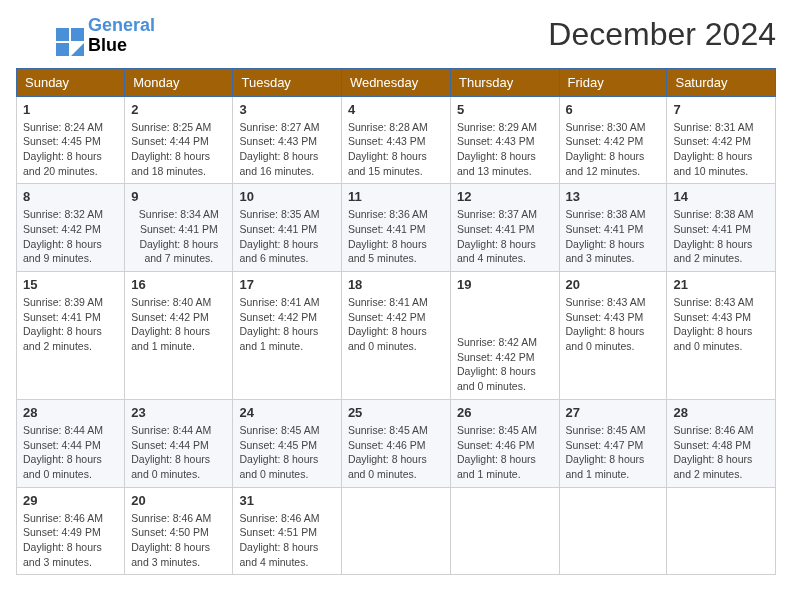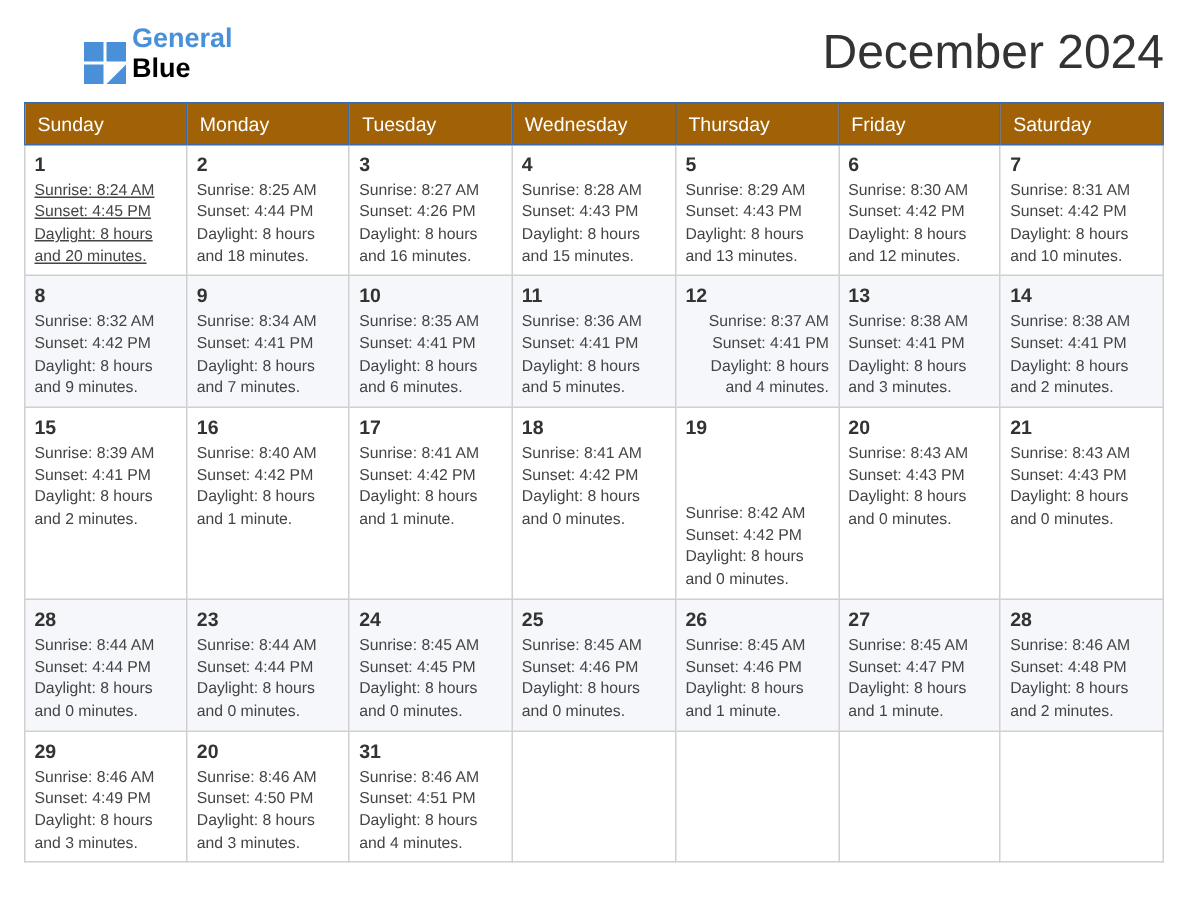--- a/index.html
+++ b/index.html
@@ -117,36 +117,36 @@
         <th>Wednesday</th>
         <th>Thursday</th>
         <th>Friday</th>
         <th>Saturday</th>
       </tr>
   </thead>
   <tbody id="calendar-body">
   <tr>
         <td>
           <div class="day-number">1</div>
-          <div class="day-info" style="white-space: pre-line; text-decoration: underline;">Sunrise: 8:24 AM
+          <div class="day-info" style="white-space: pre-line;">Sunrise: 8:24 AM
 Sunset: 4:45 PM
 Daylight: 8 hours
 and 20 minutes.</div>
         </td>
         <td>
           <div class="day-number">2</div>
           <div class="day-info" style="white-space: pre-line;">Sunrise: 8:25 AM
 Sunset: 4:44 PM
 Daylight: 8 hours
 and 18 minutes.</div>
         </td>
         <td>
           <div class="day-number">3</div>
           <div class="day-info" style="white-space: pre-line;">Sunrise: 8:27 AM
-Sunset: 4:26 PM
+Sunset: 4:43 PM
 Daylight: 8 hours
 and 16 minutes.</div>
         </td>
         <td>
           <div class="day-number">4</div>
           <div class="day-info" style="white-space: pre-line;">Sunrise: 8:28 AM
 Sunset: 4:43 PM
 Daylight: 8 hours
 and 15 minutes.</div>
         </td>
@@ -175,42 +175,42 @@
       <tr>
         <td>
           <div class="day-number">8</div>
           <div class="day-info" style="white-space: pre-line;">Sunrise: 8:32 AM
 Sunset: 4:42 PM
 Daylight: 8 hours
 and 9 minutes.</div>
         </td>
         <td>
           <div class="day-number">9</div>
-          <div class="day-info" style="white-space: pre-line;">Sunrise: 8:34 AM
+          <div class="day-info" style="white-space: pre-line; text-align: center;">Sunrise: 8:34 AM
 Sunset: 4:41 PM
 Daylight: 8 hours
 and 7 minutes.</div>
         </td>
         <td>
           <div class="day-number">10</div>
           <div class="day-info" style="white-space: pre-line;">Sunrise: 8:35 AM
 Sunset: 4:41 PM
 Daylight: 8 hours
 and 6 minutes.</div>
         </td>
         <td>
           <div class="day-number">11</div>
           <div class="day-info" style="white-space: pre-line;">Sunrise: 8:36 AM
 Sunset: 4:41 PM
 Daylight: 8 hours
 and 5 minutes.</div>
         </td>
         <td>
           <div class="day-number">12</div>
-          <div class="day-info" style="white-space: pre-line; text-align: right;">Sunrise: 8:37 AM
+          <div class="day-info" style="white-space: pre-line;">Sunrise: 8:37 AM
 Sunset: 4:41 PM
 Daylight: 8 hours
 and 4 minutes.</div>
         </td>
         <td>
           <div class="day-number">13</div>
           <div class="day-info" style="white-space: pre-line;">Sunrise: 8:38 AM
 Sunset: 4:41 PM
 Daylight: 8 hours
 and 3 minutes.</div>

